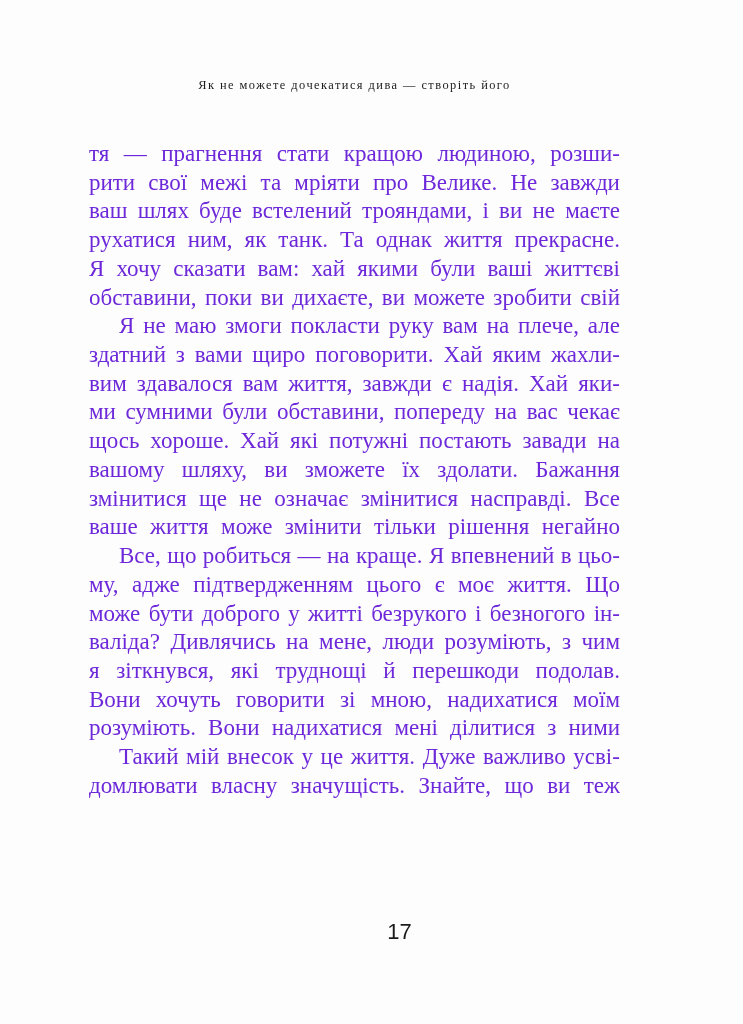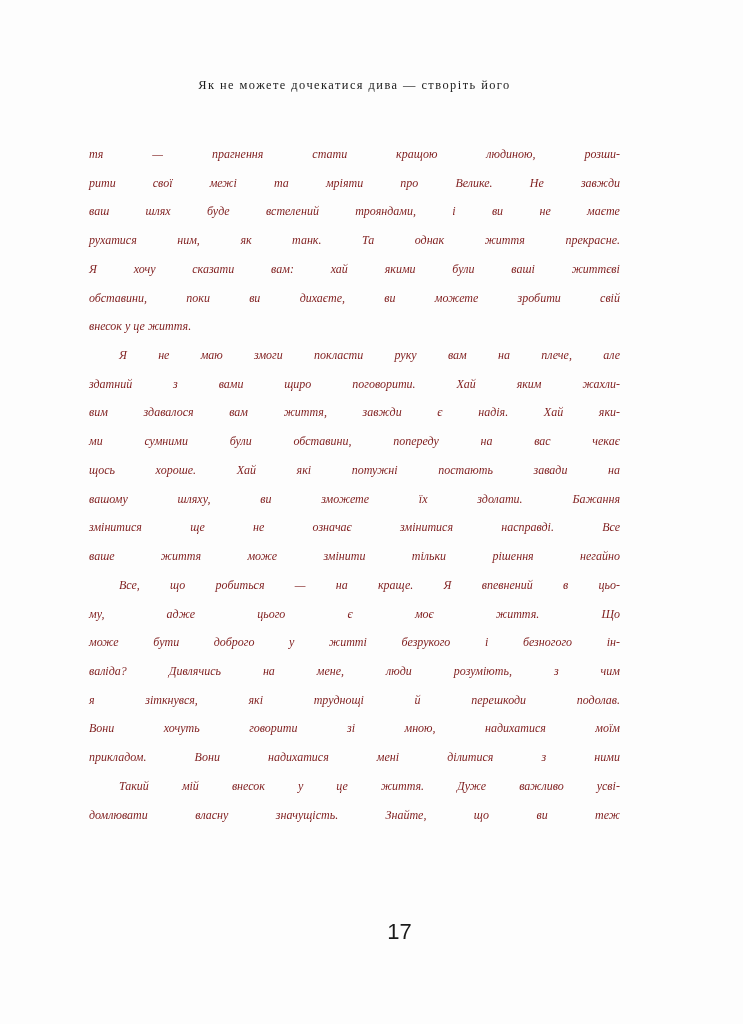--- a/index.html
+++ b/index.html
@@ -49,25 +49,24 @@
   .para {
     margin: 0;
     padding: 0;
   }
 
   
   .line {
     display: block;
     height: 28.72px;
     line-height: 28.72px;
-    font-size: 12px;
-    color: #7f1d1d;
+    font-size: 23px;
+    color: #6d28d9;
     white-space: nowrap;
     position: relative;
-    font-style: italic;
   }
 
   
   .line.justify {
     display: flex;
     justify-content: space-between;
     width: 531px;
   }
   .line.justify > span {
     white-space: pre;
@@ -165,21 +164,20 @@
         <div class="line justify">
           <span>обставини,</span>
           <span>поки</span>
           <span>ви</span>
           <span>дихаєте,</span>
           <span>ви</span>
           <span>можете</span>
           <span>зробити</span>
           <span>свій</span>
         </div>
-        <div class="line flush"><span>внесок у це життя.</span></div>
       </div>
       <div class="para">
         <div class="line justify indent">
           <span>Я</span>
           <span>не</span>
           <span>маю</span>
           <span>змоги</span>
           <span>покласти</span>
           <span>руку</span>
           <span>вам</span>
@@ -265,20 +263,21 @@
           <span>на</span>
           <span>краще.</span>
           <span>Я</span>
           <span>впевнений</span>
           <span>в</span>
           <span>цьо-</span>
         </div>
         <div class="line justify">
           <span>му,</span>
           <span>адже</span>
+          <span>підтвердженням</span>
           <span>цього</span>
           <span>є</span>
           <span>моє</span>
           <span>життя.</span>
           <span>Що</span>
         </div>
         <div class="line justify">
           <span>може</span>
           <span>бути</span>
           <span>доброго</span>
@@ -311,21 +310,21 @@
         <div class="line justify">
           <span>Вони</span>
           <span>хочуть</span>
           <span>говорити</span>
           <span>зі</span>
           <span>мною,</span>
           <span>надихатися</span>
           <span>моїм</span>
         </div>
         <div class="line justify">
-          <span>прикладом.</span>
+          <span>розуміють.</span>
           <span>Вони</span>
           <span>надихатися</span>
           <span>мені</span>
           <span>ділитися</span>
           <span>з</span>
           <span>ними</span>
         </div>
       </div>
       <div class="para">
         <div class="line justify indent">

